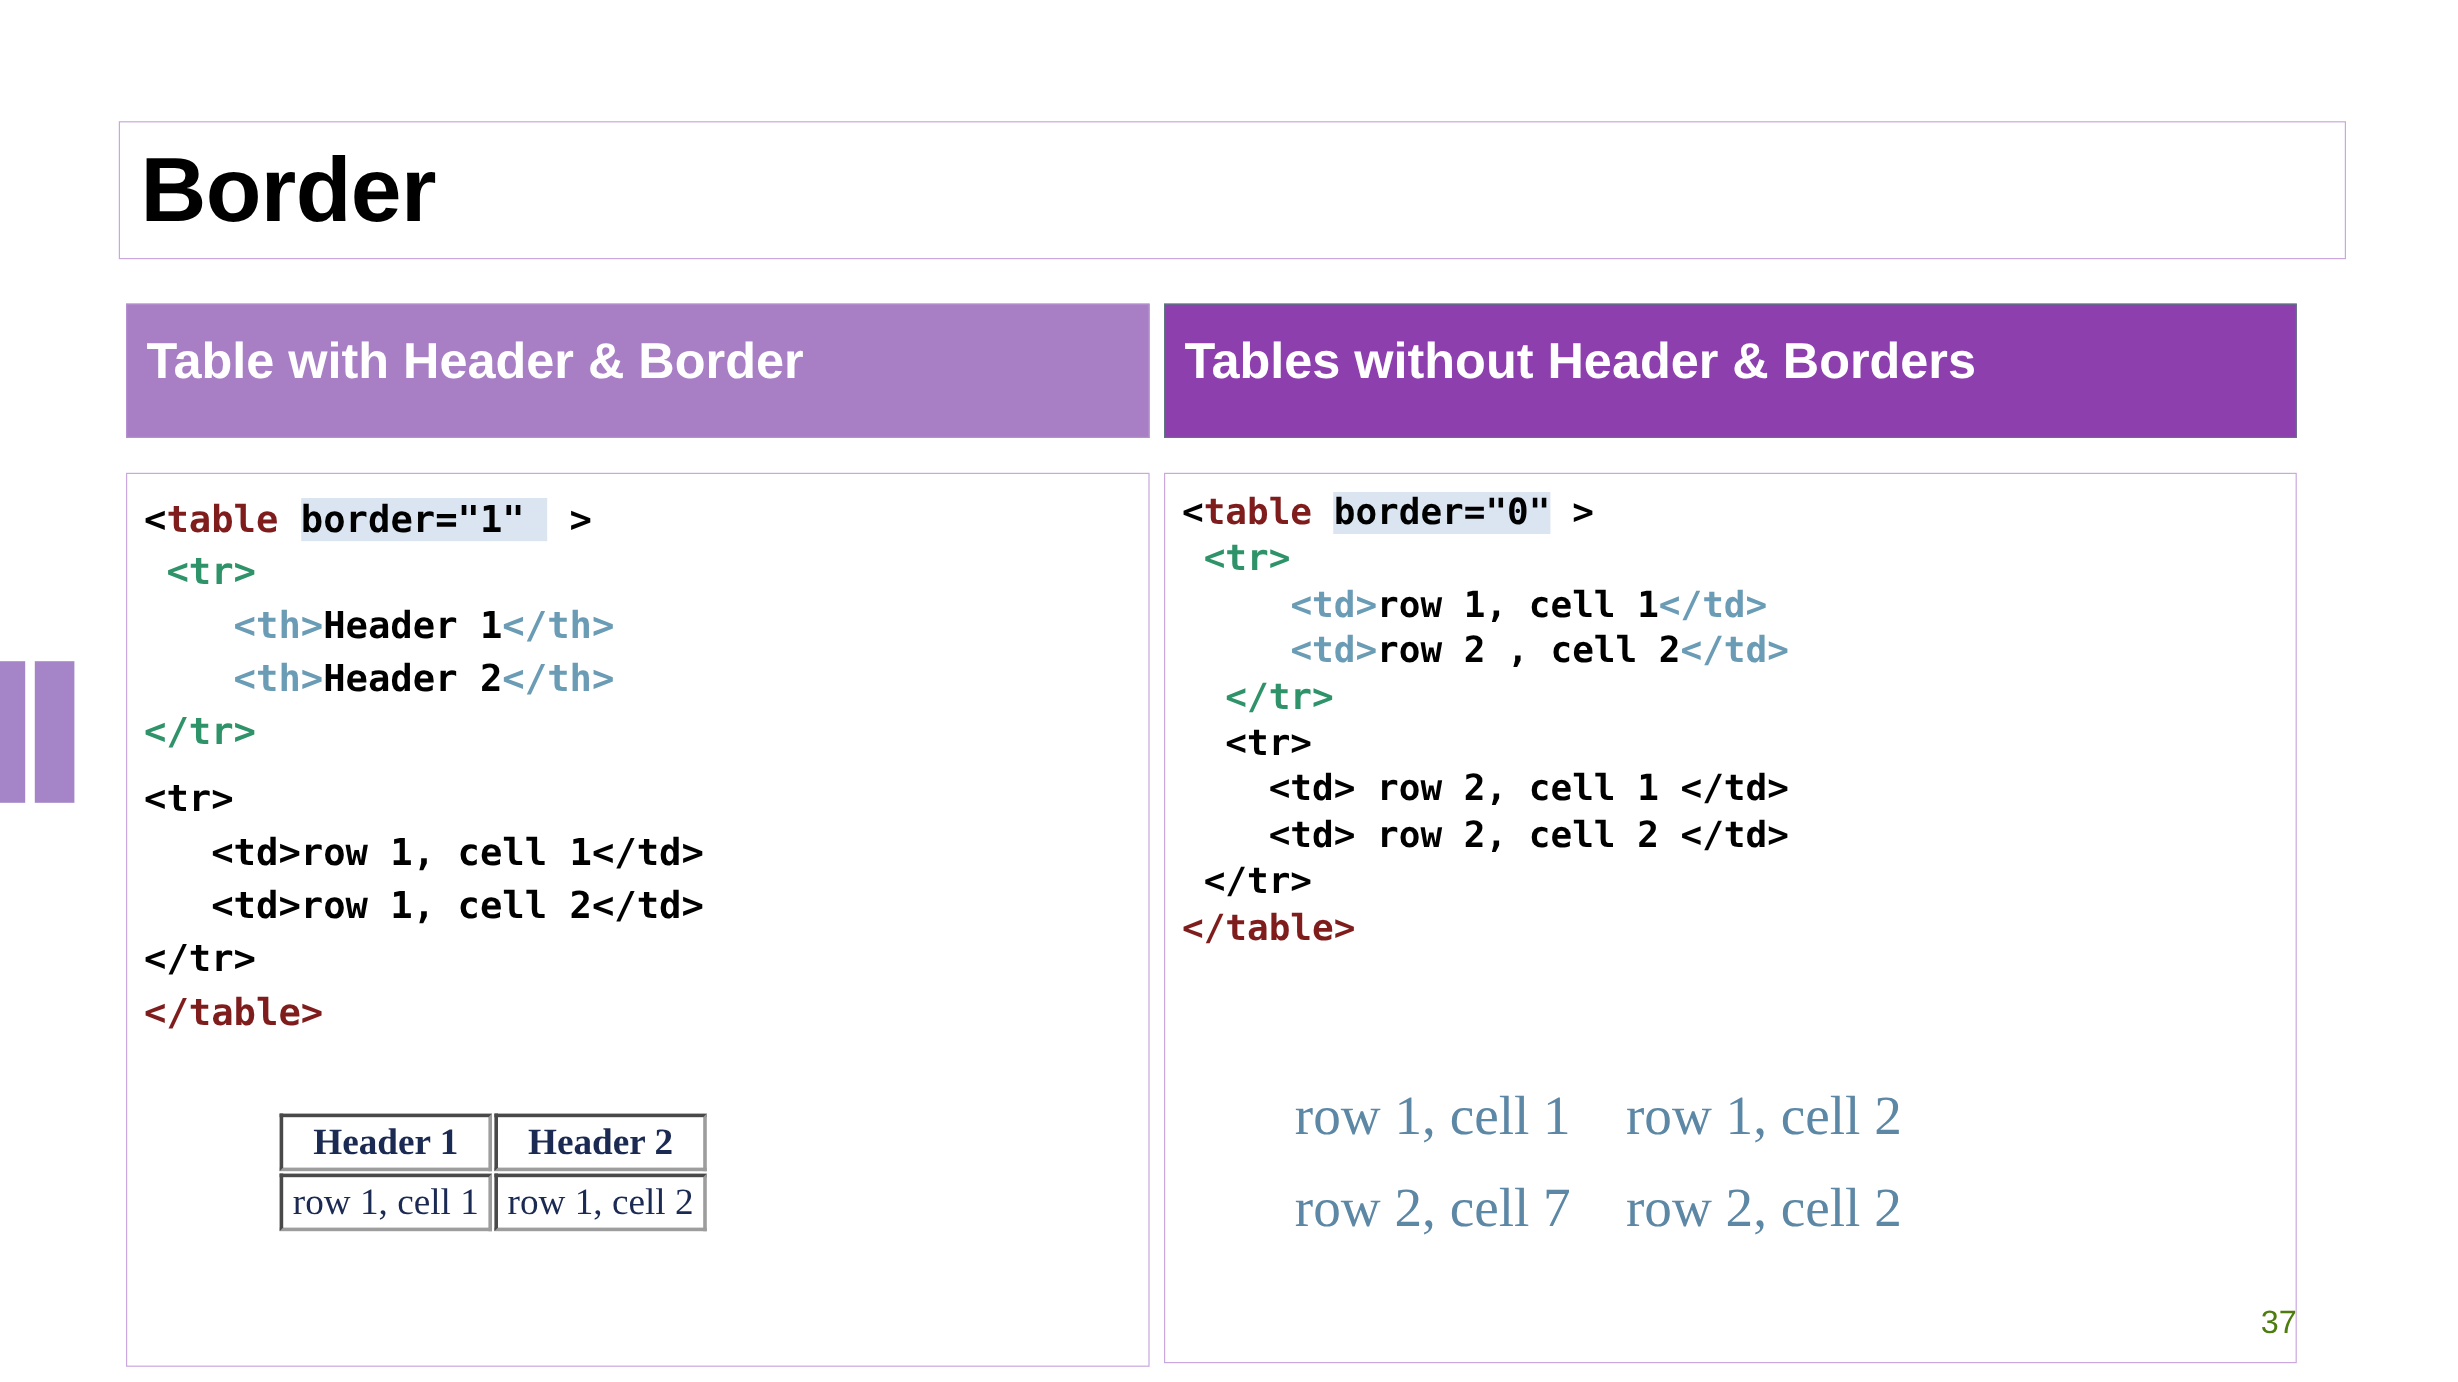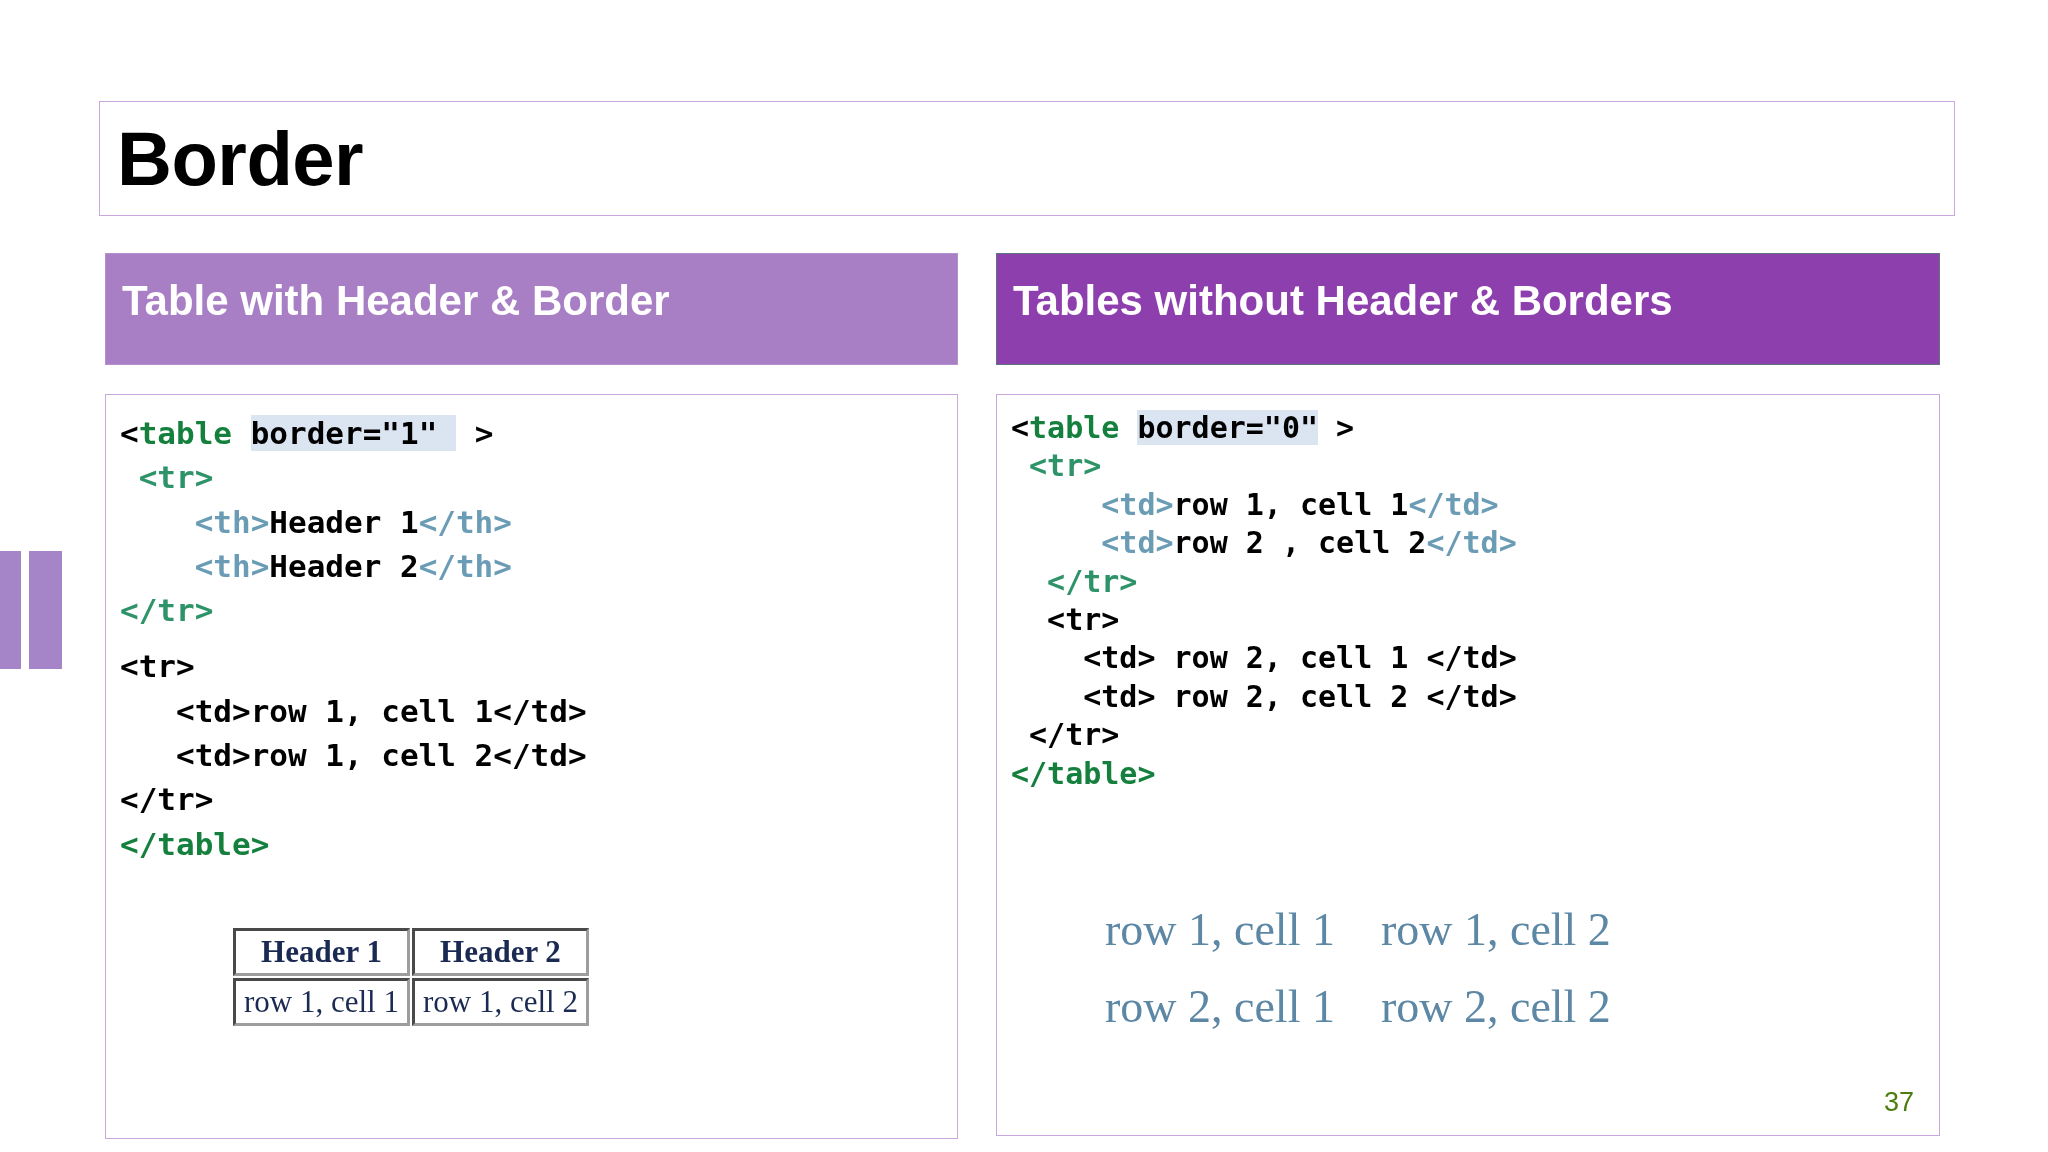--- a/index.html
+++ b/index.html
@@ -55,21 +55,21 @@
     color: #000000;
     letter-spacing: -0.5px;
   }
 
   
   .panel {
     position: absolute;
     top: 253px;
   }
   #panel-left  { left: 105px;  width: 853px; }
-  #panel-right { left: 996px; width: 944px; }
+  #panel-right { left: 970px; width: 944px; }
 
   .panel-header {
     height: 112px;
     box-sizing: border-box;
     display: flex;
     align-items: center;
     padding: 0 0 16px 16px;
   }
   #panel-left .panel-header {
     background: #a87fc4;
@@ -103,21 +103,21 @@
     font-family: "DejaVu Sans Mono", "Liberation Mono", monospace;
     font-size: 31px;
     line-height: 1.43;
     font-weight: bold;
     white-space: pre;
     color: #000000;
     padding: 16px 0 0 14px;
   }
   #panel-right .code { font-size: 30px; line-height: 1.28; padding-top: 14px; }
 
-  .tok-tag-red   { color: #15803d; }
+  .tok-tag-red   { color: #7f1d1d; }
   .tok-tag-green { color: #2f9369; }
   .tok-tag-blue  { color: #6b9cb5; }
   .tok-plain     { color: #000000; }
   .tok-attr      { color: #000000; background: #dbe5f1; }
 
   .code-spacer { height: 0.38em; }
 
   
   #rendered-table-left {
     position: absolute;
@@ -204,21 +204,21 @@
   </div>
   <div class="panel-body">
     <div class="code" id="code-right"><div><span class="tok-plain">&lt;</span><span class="tok-tag-red">table</span><span class="tok-plain"> </span><span class="tok-attr">border="0"</span><span class="tok-plain"> &gt;</span></div><div><span class="tok-tag-green"> &lt;tr&gt;</span></div><div><span class="tok-plain">     </span><span class="tok-tag-blue">&lt;td&gt;</span><span class="tok-plain">row 1, cell 1</span><span class="tok-tag-blue">&lt;/td&gt;</span></div><div><span class="tok-plain">     </span><span class="tok-tag-blue">&lt;td&gt;</span><span class="tok-plain">row 2 , cell 2</span><span class="tok-tag-blue">&lt;/td&gt;</span></div><div><span class="tok-tag-green">  &lt;/tr&gt;</span></div><div><span class="tok-plain">  &lt;tr&gt;</span></div><div><span class="tok-plain">    &lt;td&gt; row 2, cell 1 &lt;/td&gt;</span></div><div><span class="tok-plain">    &lt;td&gt; row 2, cell 2 &lt;/td&gt;</span></div><div><span class="tok-plain"> &lt;/tr&gt;</span></div><div><span class="tok-tag-red">&lt;/table&gt;</span></div></div>
     <table id="rendered-table-right">
         <tbody>
           <tr>
             <td>row 1, cell 1</td>
             <td>row 1, cell 2</td>
           </tr>
           <tr>
-            <td>row 2, cell 1</td>
+            <td>row 2, cell 7</td>
             <td>row 2, cell 2</td>
           </tr>
         </tbody>
       </table>
   </div>
 </div>
 
 <div id="page-number">37</div>
 
 </body></html>

